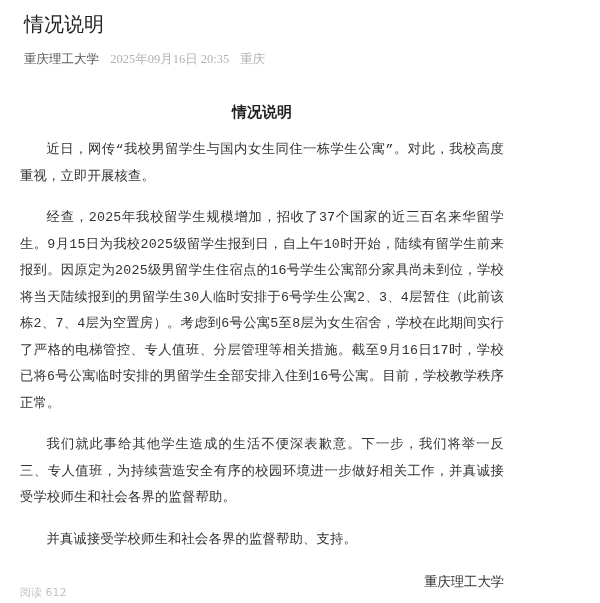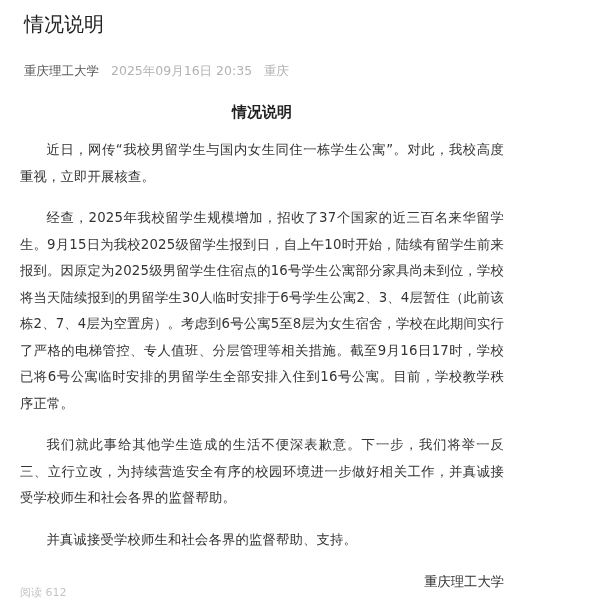--- a/index.html
+++ b/index.html
@@ -21,24 +21,25 @@
       top: 11px;
       font-size: 20px;
       line-height: 26px;
       color: #222;
       font-weight: normal;
       margin: 0;
     }
     .meta {
       position: absolute;
       left: 24px;
-      top: 63px;
+      top: 51px;
       font-size: 12.5px;
       line-height: 16px;
       white-space: nowrap;
+      font-family: Liberation Serif, serif;
     }
     .meta .author {
       color: #576b95;
       color: #5a5a5a;
       margin-right: 8px;
     }
     .meta .date, .meta .location {
       color: #b2b2b2;
       margin-right: 8px;
     }
@@ -57,20 +58,21 @@
       font-size: 15px;
       line-height: 24px;
       margin: 0 0 13px 0;
       color: #222;
     }
     .para {
       text-indent: 2em;
       margin: 0 0 15px 0;
       text-align: justify;
       letter-spacing: 0.2px;
+      font-family: Liberation Mono, monospace;
     }
     .sign {
       text-align: right;
       margin: 0;
     }
     .sign.org { margin-top: 16px; }
     .reads {
       position: absolute;
       left: 20px;
       top: 585px;
@@ -86,19 +88,19 @@
 <div class="meta">
   <span class="author">重庆理工大学</span>
   <span class="date">2025年09月16日 20:35</span>
   <span class="location">重庆</span>
 </div>
 
 <div class="doc">
   <div class="doc-title">情况说明</div>
   <p class="para">近日，网传“我校男留学生与国内女生同住一栋学生公寓”。对此，我校高度重视，立即开展核查。</p>
   <p class="para">经查，2025年我校留学生规模增加，招收了37个国家的近三百名来华留学生。9月15日为我校2025级留学生报到日，自上午10时开始，陆续有留学生前来报到。因原定为2025级男留学生住宿点的16号学生公寓部分家具尚未到位，学校将当天陆续报到的男留学生30人临时安排于6号学生公寓2、3、4层暂住（此前该栋2、7、4层为空置房）。考虑到6号公寓5至8层为女生宿舍，学校在此期间实行了严格的电梯管控、专人值班、分层管理等相关措施。截至9月16日17时，学校已将6号公寓临时安排的男留学生全部安排入住到16号公寓。目前，学校教学秩序正常。</p>
-  <p class="para">我们就此事给其他学生造成的生活不便深表歉意。下一步，我们将举一反三、立行立改，为持续营造安全有序的校园环境进一步做好相关工作，并真诚接受学校师生和社会各界的监督帮助。</p>
+  <p class="para">我们就此事给其他学生造成的生活不便深表歉意。下一步，我们将举一反三、专人值班，为持续营造安全有序的校园环境进一步做好相关工作，并真诚接受学校师生和社会各界的监督帮助。</p>
   <p class="para">并真诚接受学校师生和社会各界的监督帮助、支持。</p>
   <p class="sign org">重庆理工大学</p>
 
 </div>
 
 <div class="reads">阅读 612</div>
 
 </body></html>

